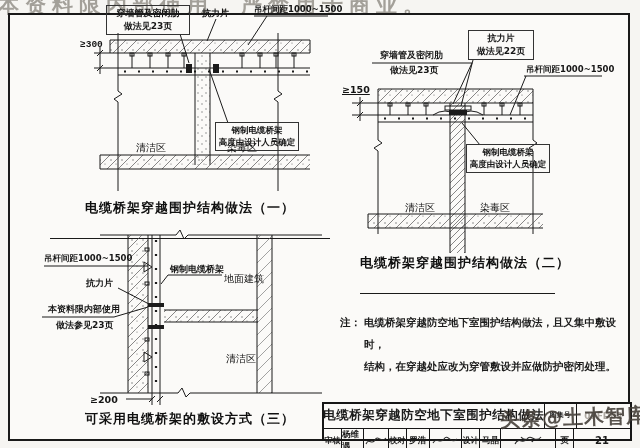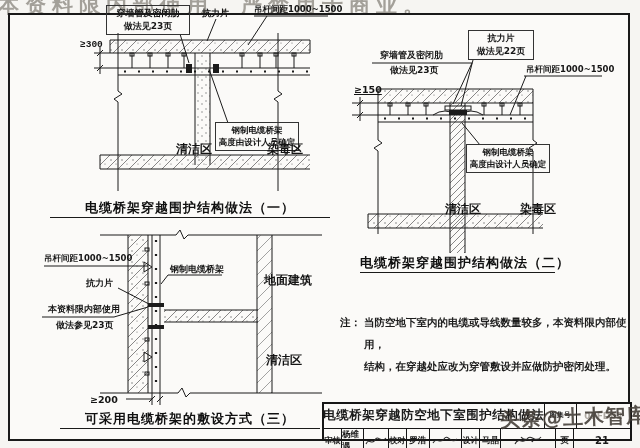--- a/index.html
+++ b/index.html
@@ -8,24 +8,24 @@
   .frame{position:absolute;left:8px;top:13px;width:622px;height:428px;border:2px solid #1a1a1a;box-sizing:border-box;background:#fbfaf8;}
   .wm-top{position:absolute;left:-2px;top:-9px;font-size:21px;font-weight:700;letter-spacing:6px;
           color:#8f8b84;opacity:.8;white-space:nowrap;}
   .wm-bot{position:absolute;left:500px;top:404px;font-size:20px;font-weight:700;letter-spacing:1px;
           color:#423c36;opacity:.88;transform:rotate(-2deg);white-space:nowrap;z-index:9;}
   .dwg{position:absolute;}
   .dwg svg{position:absolute;left:0;top:0;}
   .lbl{position:absolute;font-size:9px;font-weight:600;white-space:nowrap;color:#161616;line-height:1.15;}
   .lbl-box{position:absolute;border:1px solid #333;text-align:center;font-size:9px;font-weight:600;
            color:#161616;background:transparent;line-height:1.45;padding:1px 2px;white-space:nowrap;}
-  .zone{position:absolute;font-size:12px;font-weight:700;white-space:nowrap;color:#141414;margin-left:40px;}
+  .zone{position:absolute;font-size:10px;font-weight:400;white-space:nowrap;color:#141414;}
   .dim{position:absolute;font-size:9.5px;font-weight:600;white-space:nowrap;color:#141414;}
   .dtitle{position:absolute;text-align:center;font-size:13px;font-weight:700;color:#101010;
-          border-bottom:1.6px solid #1a1a1a;padding-bottom:0;letter-spacing:1px;white-space:nowrap;}
+          border-bottom:1.6px solid #1a1a1a;padding-bottom:21px;letter-spacing:1px;white-space:nowrap;}
   .note{position:absolute;left:340px;top:311px;width:290px;display:flex;font-size:10.5px;
         font-weight:600;color:#1c1c1c;line-height:22px;}
   .note .pfx{flex:0 0 24px;}
   .tb{position:absolute;left:322px;top:402px;width:310px;height:39px;border:2px solid #161616;
       box-sizing:border-box;display:flex;flex-direction:column;background:#fbfaf8;}
   .tb-r1{display:flex;flex:0 0 21px;border-bottom:1px solid #161616;}
   .tb-r2{display:flex;flex:1;}
   .tb-cell{border-right:1px solid #161616;display:flex;align-items:center;justify-content:center;
            box-sizing:border-box;overflow:hidden;}
   .tb-title{width:233px;font-size:12.5px;font-weight:700;letter-spacing:.5px;white-space:nowrap;}
@@ -208,21 +208,21 @@
         <line x1="124" y1="101" x2="142" y2="123"></line>
       </g>
     </svg>
     <div class="lbl-box" style="left:130px;top:8px;width:60px;">
       <div>抗力片</div>
       <div>做法见22页</div>
     </div>
     <div class="lbl" style="left:42px;top:28px;">穿墙管及密闭肋</div>
     <div class="lbl" style="left:52px;top:43px;">做法见23页</div>
     <div class="lbl" style="left:188px;top:43px;font-size:8.5px;">吊杆间距1000~1500</div>
-    <div class="dim" style="left:16px;top:62px;text-decoration:underline;">≥150</div>
+    <div class="dim" style="left:4px;top:62px;text-decoration:underline;">≥150</div>
     <div class="lbl-box" style="left:128px;top:122px;width:78px;font-size:8.5px;">
       <div>钢制电缆桥架</div>
       <div>高度由设计人员确定</div>
     </div>
     <div class="zone" style="left:67px;top:179px;">清洁区</div>
     <div class="zone" style="left:142px;top:179px;">染毒区</div>
     <div class="dtitle" style="left:22px;top:232px;width:195px;">电缆桥架穿越围护结构做法（二）</div>
   </div>
 
   <div class="dwg" style="left:30px;top:226px;width:295px;height:204px;">
@@ -294,21 +294,21 @@
     <div class="lbl" style="left:140px;top:38px;">钢制电缆桥架</div>
     <div class="zone" style="left:194px;top:46px;text-align:right;">地面建筑</div>
     <div class="zone" style="left:196px;top:126px;">清洁区</div>
     <div class="dim" style="left:60px;top:168px;">≥200</div>
     <div class="dtitle" style="left:30px;top:184px;width:260px;">可采用电缆桥架的敷设方式（三）</div>
   </div>
 
   <div class="note">
     <div class="pfx">注：</div>
     <div>
-      <div>当防空地下室内的电缆或导线数量较多，本资料限内部使用，</div>
+      <div>电缆桥架穿越防空地下室围护结构做法，且又集中敷设时，</div>
       <div>结构，在穿越处应改为穿管敷设并应做防护密闭处理。</div>
     </div>
   </div>
 
   <div class="tb">
     <div class="tb-r1">
       <div class="tb-cell tb-title">电缆桥架穿越防空地下室围护结构做法</div>
       <div class="tb-cell tb-atlas-l">图集号</div>
       <div class="tb-cell tb-atlas-v">07FD02</div>
     </div>

